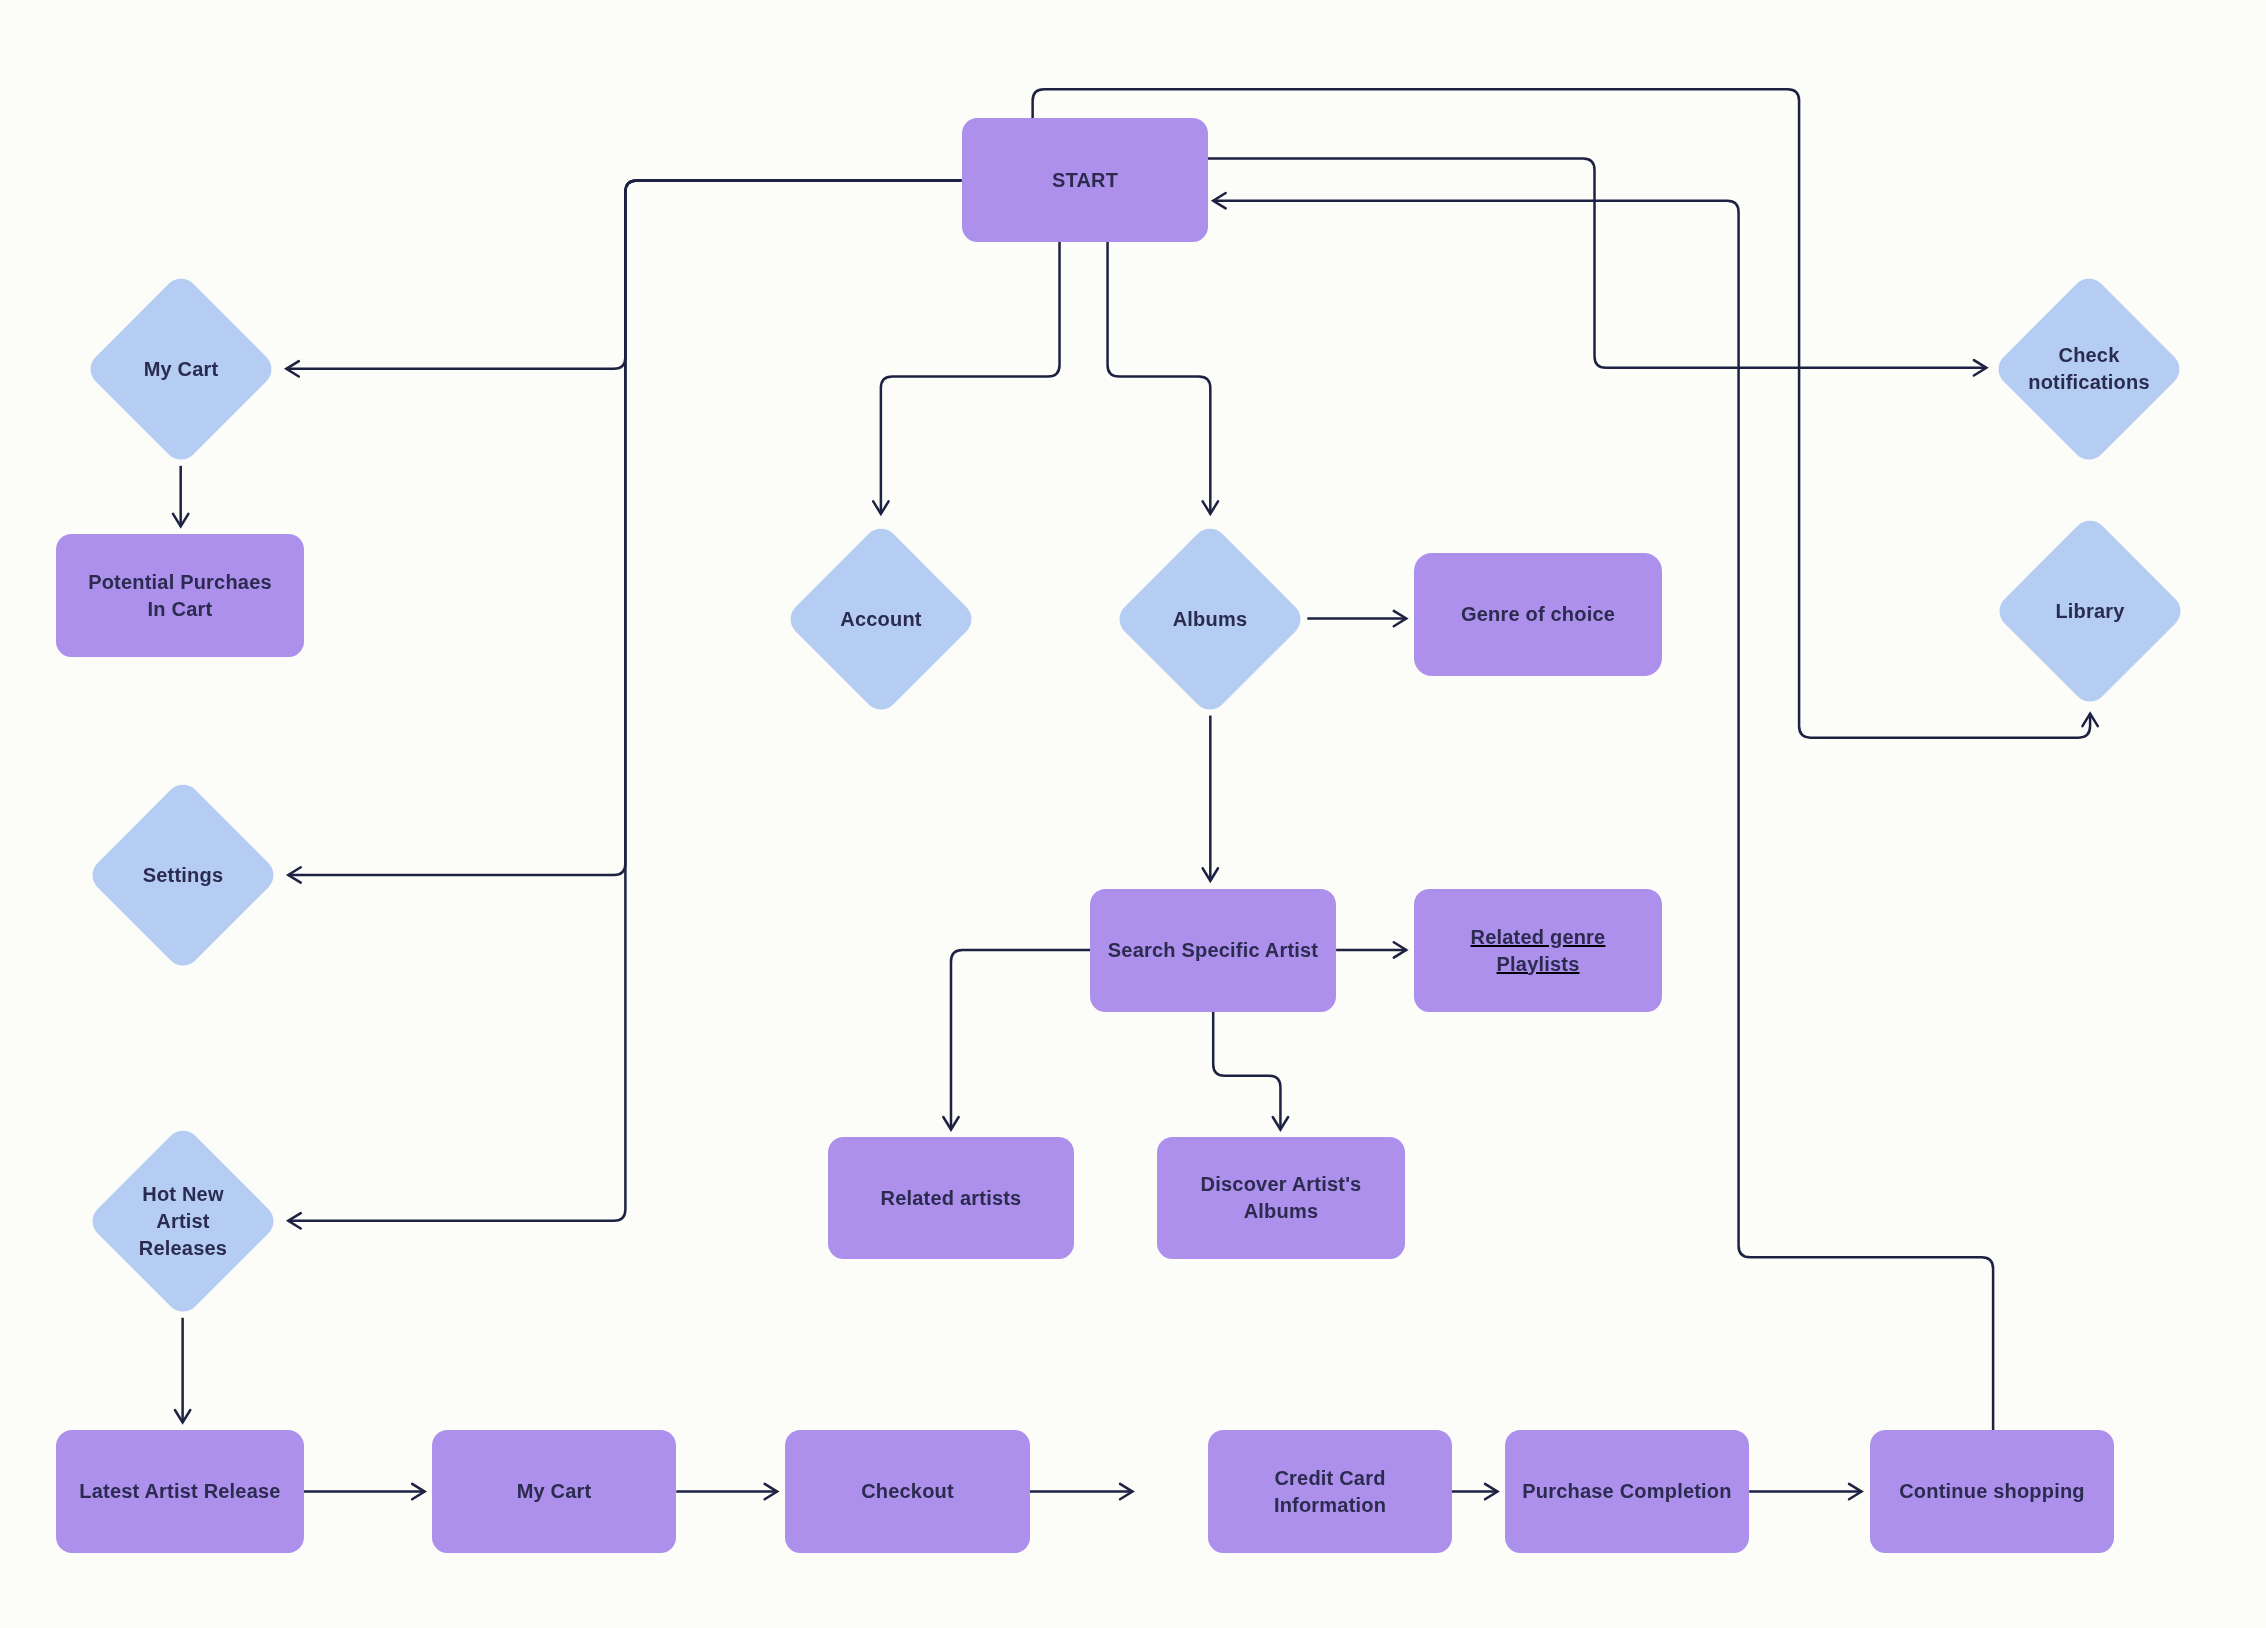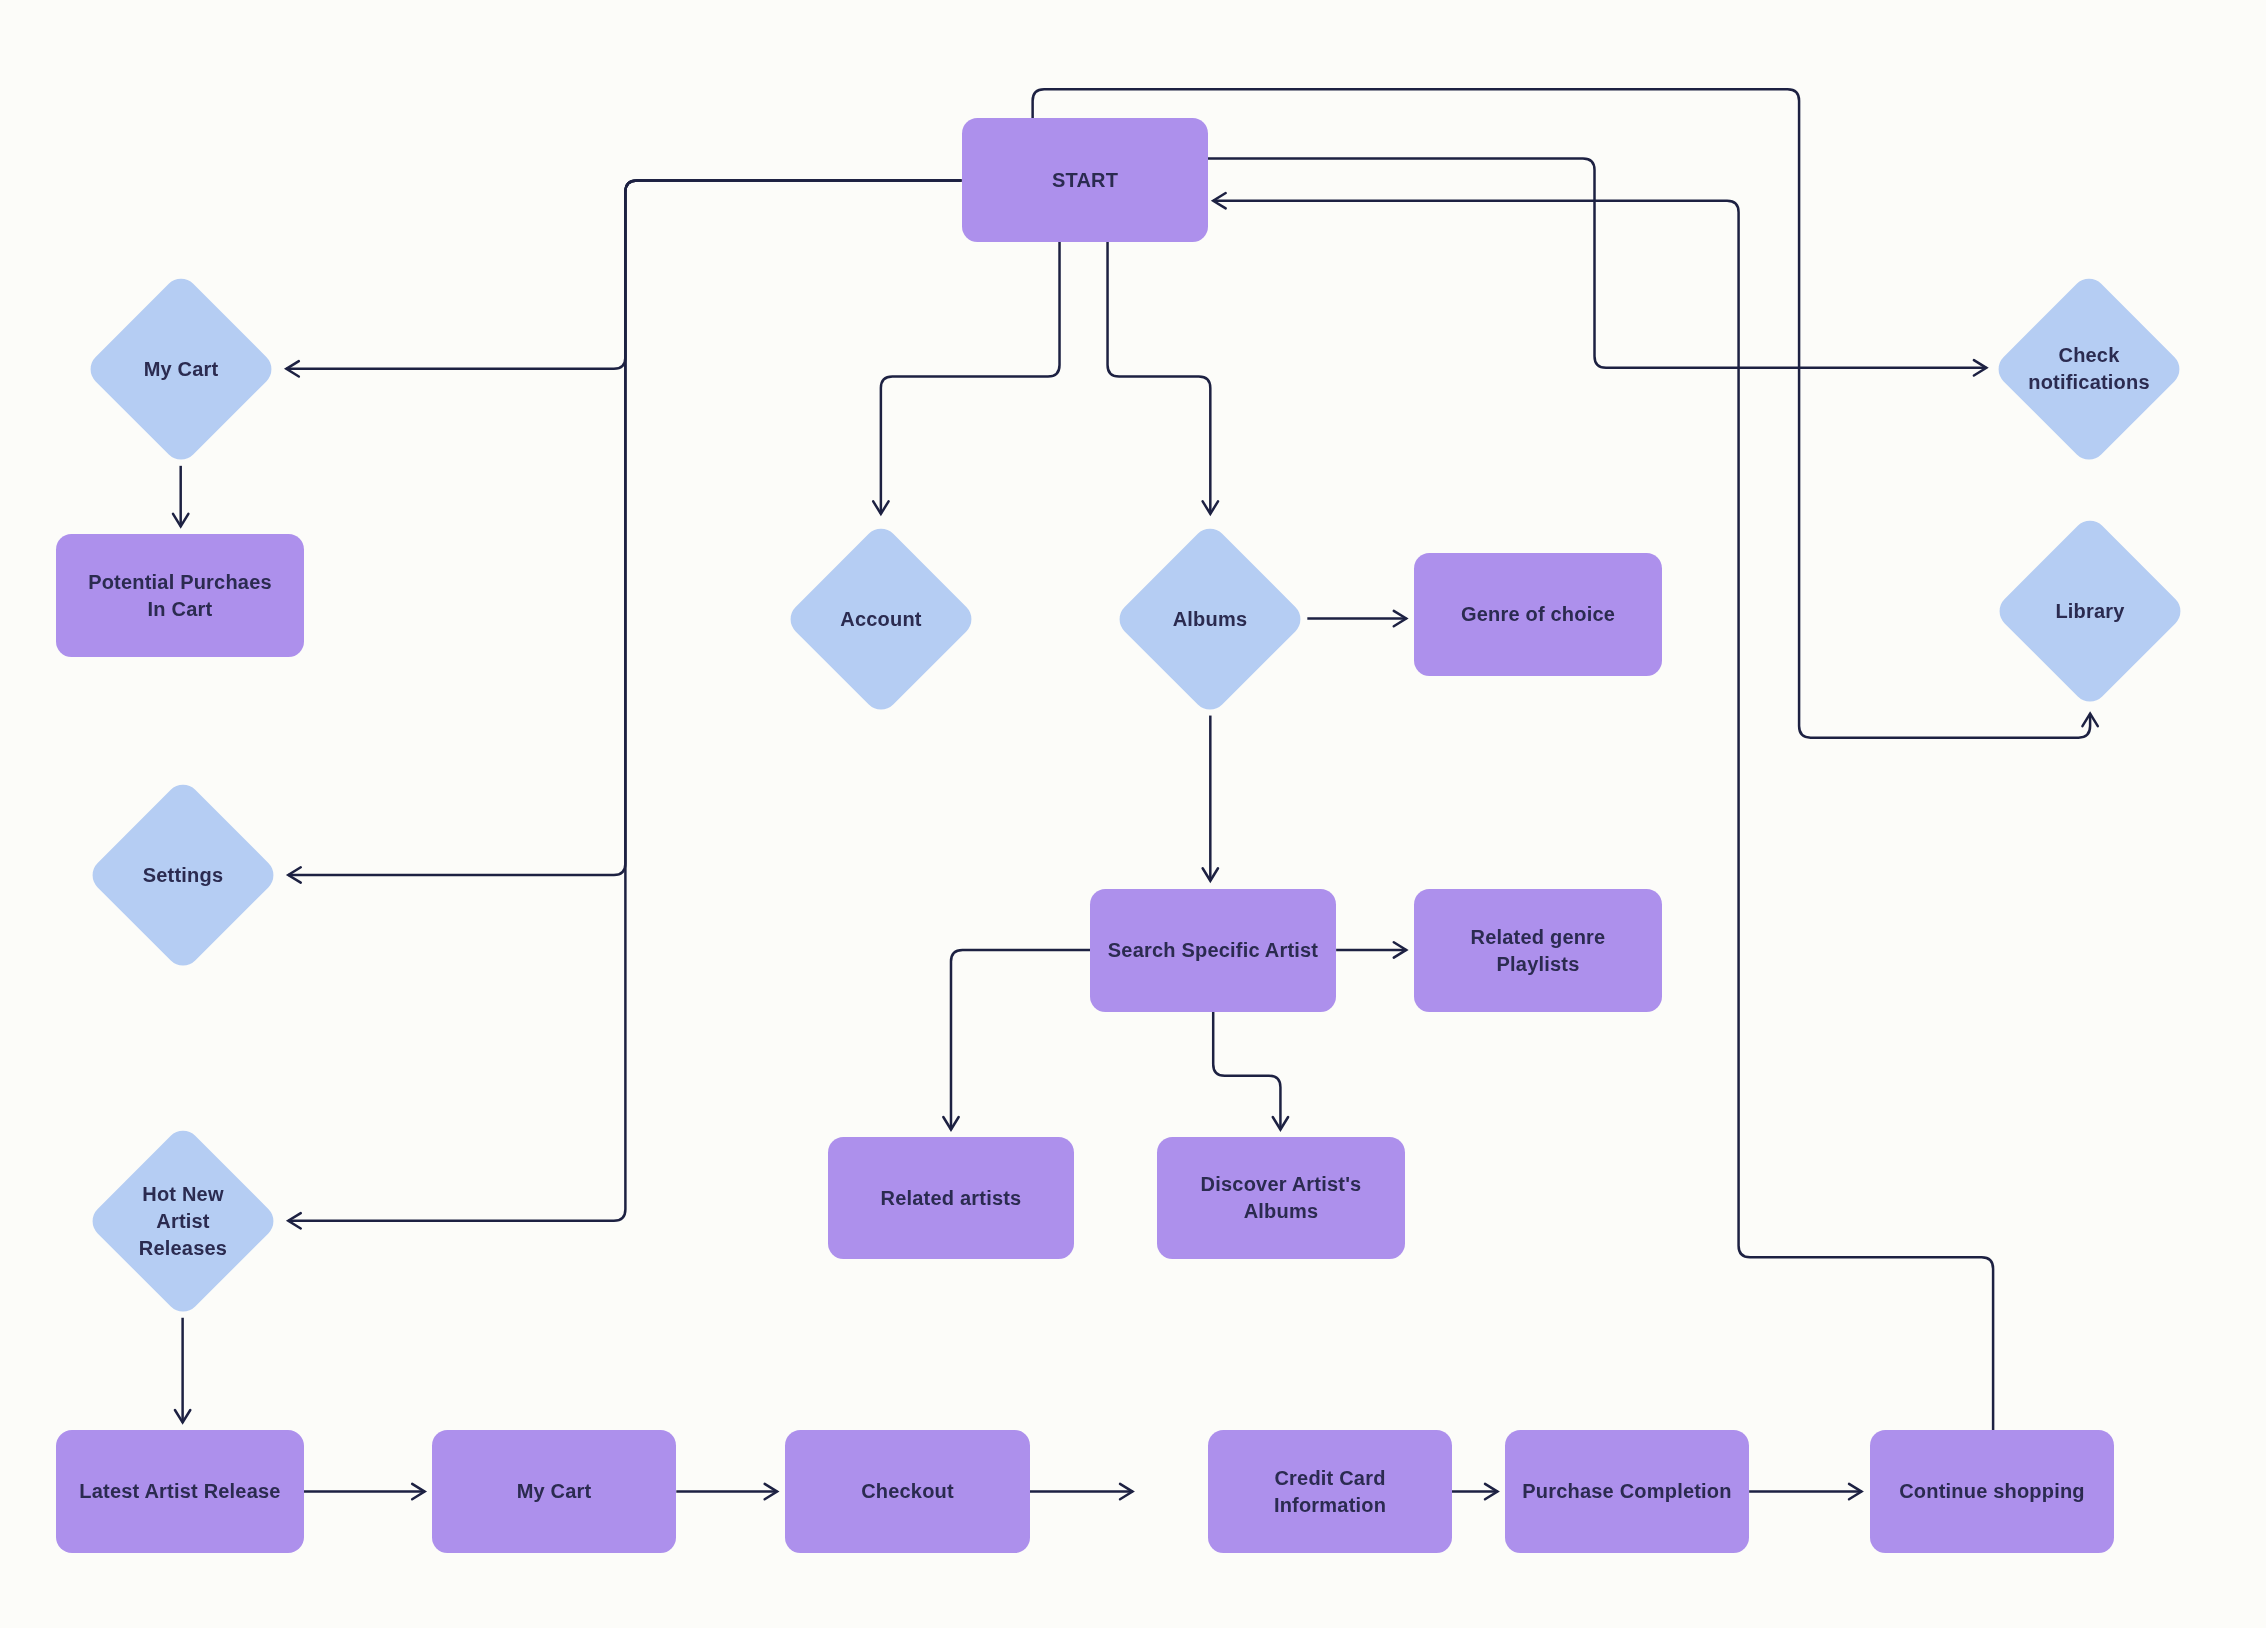--- a/index.html
+++ b/index.html
@@ -110,36 +110,36 @@
 Releases</div>
       </div>
       <div class="node diamond" style="left: 784px; top: 522px; width: 194px; height: 194px;">
         <div class="dshape"></div>
         <div class="label">Account</div>
       </div>
       <div class="node diamond" style="left: 1113px; top: 522px; width: 194px; height: 194px;">
         <div class="dshape"></div>
         <div class="label">Albums</div>
       </div>
-      <div class="node rect" style="left: 1414px; top: 553px; width: 248px; height: 123px;">
+      <div class="node rect" style="left: 1414px; top: 553px; width: 248px; height: 123px; border-radius: 18px;">
         <div class="label">Genre of choice</div>
       </div>
       <div class="node diamond" style="left: 1992px; top: 272px; width: 194px; height: 194px;">
         <div class="dshape"></div>
         <div class="label">Check
 notifications</div>
       </div>
       <div class="node diamond" style="left: 1993px; top: 514px; width: 194px; height: 194px;">
         <div class="dshape"></div>
         <div class="label">Library</div>
       </div>
       <div class="node rect" style="left: 1090px; top: 889px; width: 246px; height: 123px;">
         <div class="label">Search Specific Artist</div>
       </div>
-      <div class="node rect" style="left: 1414px; top: 889px; width: 248px; height: 123px;">
+      <div class="node rect" style="left: 1414px; top: 889px; width: 248px; height: 123px; text-decoration: underline;">
         <div class="label">Related genre
 Playlists</div>
       </div>
       <div class="node rect" style="left: 828px; top: 1137px; width: 246px; height: 122px;">
         <div class="label">Related artists</div>
       </div>
       <div class="node rect" style="left: 1157px; top: 1137px; width: 248px; height: 122px;">
         <div class="label">Discover Artist's Albums</div>
       </div>
       <div class="node rect" style="left: 56px; top: 1430px; width: 248px; height: 123px; border-radius: 16px;">

